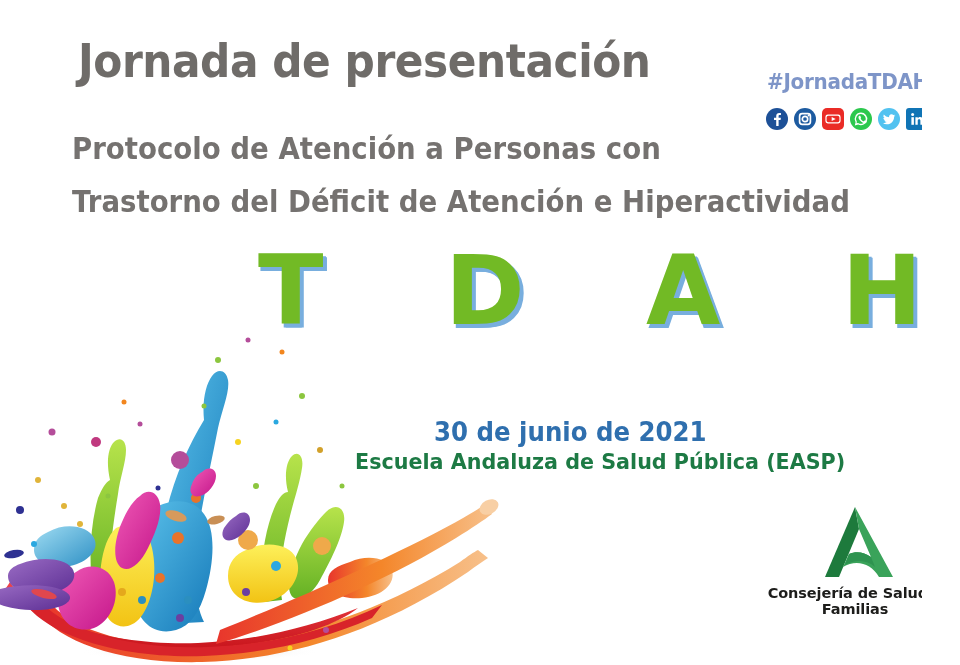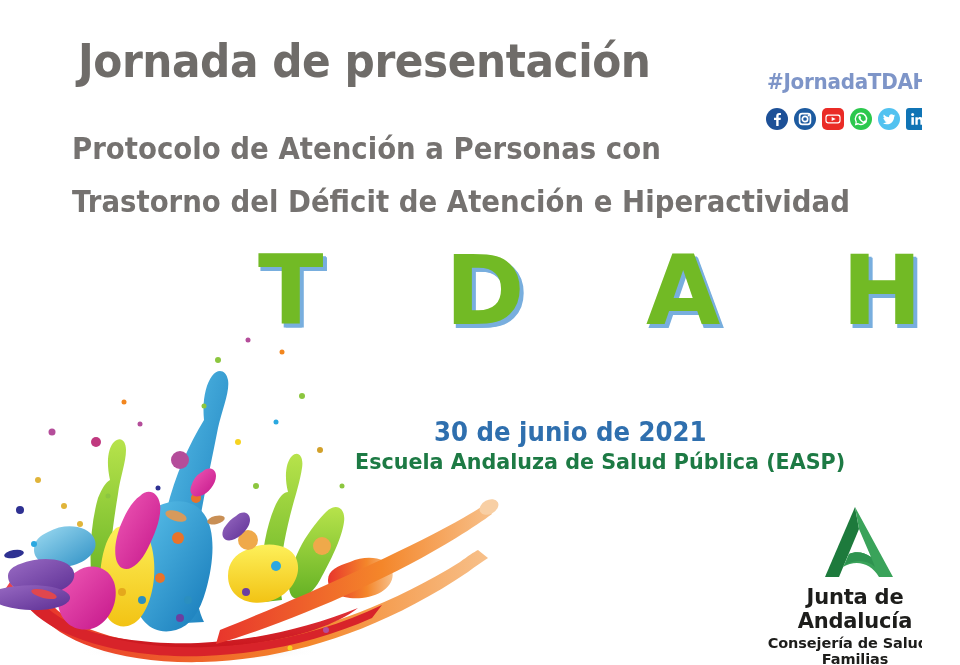--- a/index.html
+++ b/index.html
@@ -278,18 +278,17 @@
 
   <div class="event-date">30 de junio de 2021</div>
   <div class="event-place">Escuela Andaluza de Salud Pública (EASP)</div>
 
   <div class="logo-block">
     <svg class="logo-mark" width="92" height="78" viewBox="0 0 92 78" aria-hidden="true">
       <path d="M46 2 L16 72 L30 72 L50 24 L46 2 Z" fill="#1d7a3c"></path>
       <path d="M46 2 L50 24 L62 52 C55 47 47 46 40 49 L34 62 C47 54 62 58 70 72 L84 72 Z" fill="#3aa35a"></path>
       <path d="M40 49 C47 46 55 47 62 52 L66 62 C58 55 47 54 36 60 Z" fill="#2e9350"></path>
     </svg>
-    <div class="logo-l1">Junta de Andalucía</div>
     <div class="logo-l2">Consejería de Salud y Familias</div>
 
   </div>
 
 </div>
 
 </body></html>

